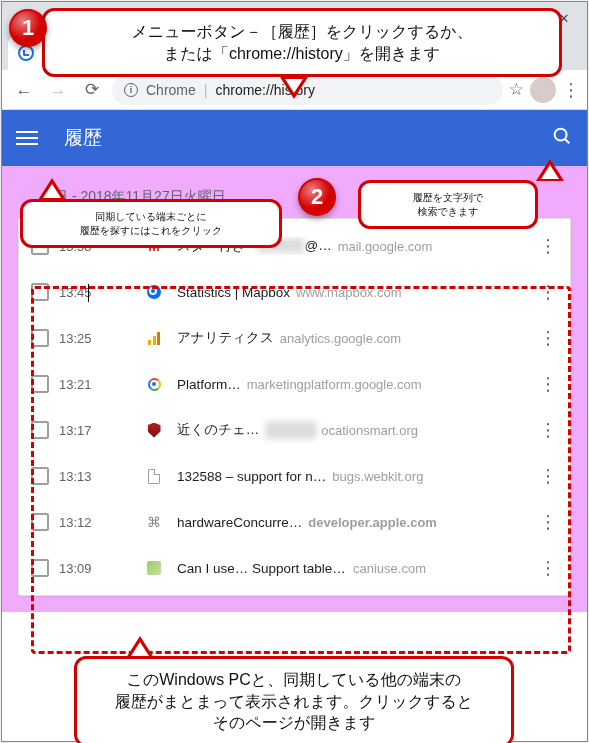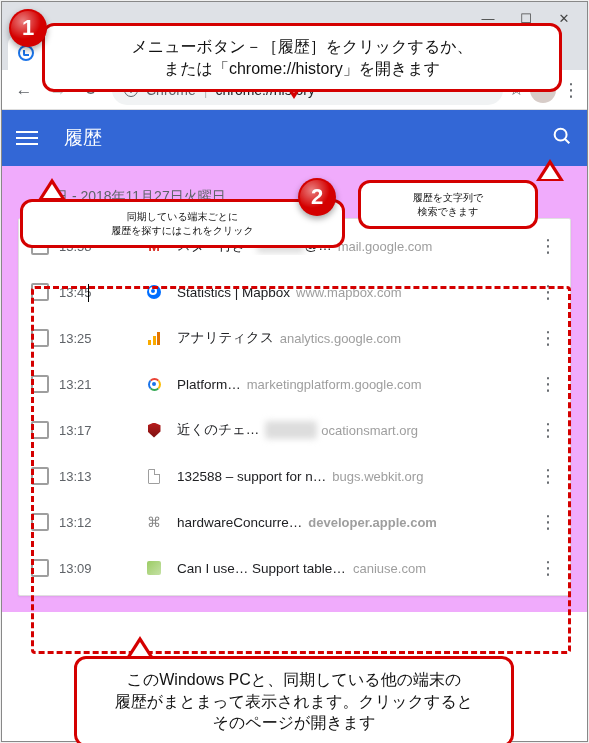--- a/index.html
+++ b/index.html
@@ -254,24 +254,24 @@
       </div>
 
     <div class="cursor-ibeam" style="left:86px; top:118px;"></div>
   </div>
 
 </div>
 
 <div class="dashbox" style="left:31px; top:286px; width:540px; height:368px;"></div>
 
 <div class="badge" style="left:9px; top:9px;">1</div>
-<div class="callout" style="left:42px; top:23px; width:520px;">メニューボタン－［履歴］をクリックするか、<br>または「chrome://history」を開きます</div>
+<div class="callout" style="left:42px; top:8px; width:520px;">メニューボタン－［履歴］をクリックするか、<br>または「chrome://history」を開きます</div>
 <div class="tail tail-up" style="left:280px; top:77px; transform: rotate(180deg);"></div>
 
-<div class="callout sm" style="left:20px; top:199px; width:325px;">同期している端末ごとに<br>履歴を探すにはこれをクリック</div>
+<div class="callout sm" style="left:20px; top:199px; width:262px;">同期している端末ごとに<br>履歴を探すにはこれをクリック</div>
 <div class="tail tail-up" style="left:38px; top:178px;"></div>
 
 <div class="badge" style="left:298px; top:178px;">2</div>
 
 <div class="callout sm" style="left:358px; top:180px; width:180px;">履歴を文字列で<br>検索できます</div>
 <div class="tail tail-up" style="left:536px; top:159px;"></div>
 
 <div class="callout" style="left:74px; top:656px; width:440px;">このWindows PCと、同期している他の端末の<br>履歴がまとまって表示されます。クリックすると<br>そのページが開きます</div>
 <div class="tail tail-up" style="left:126px; top:636px;"></div>
 

